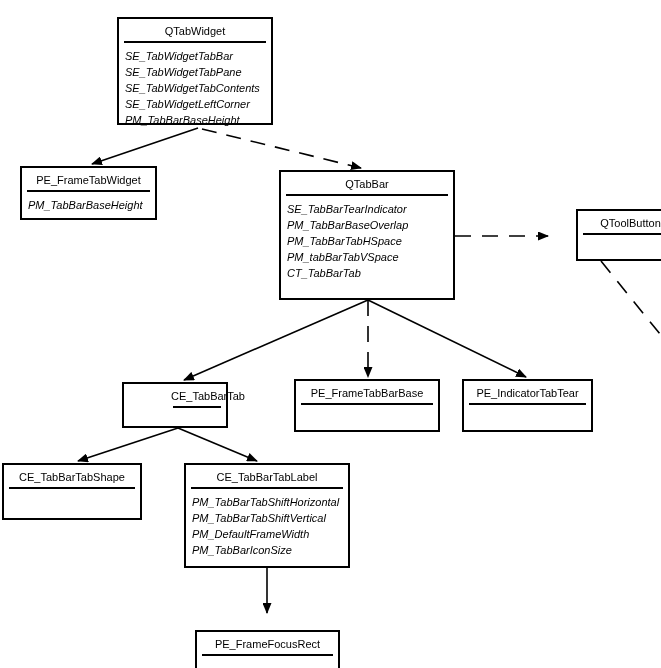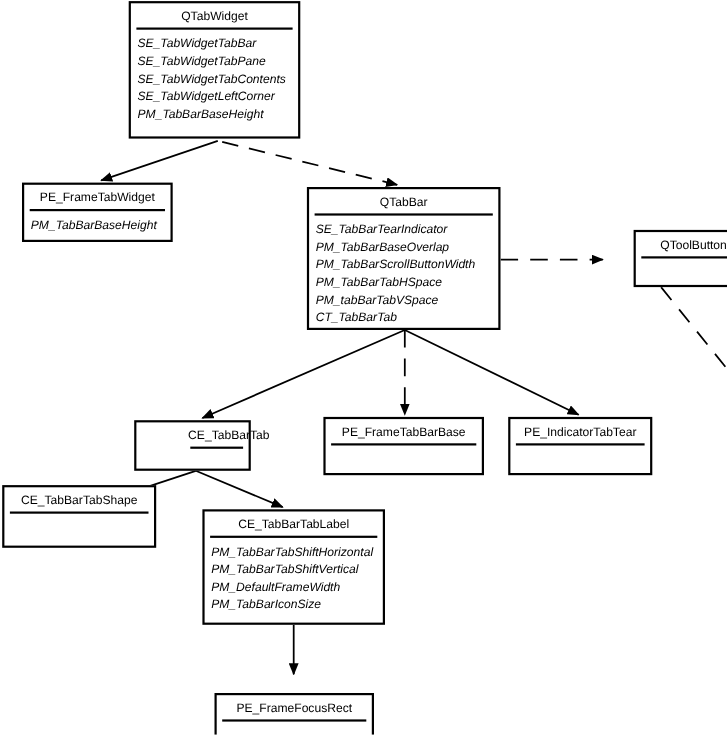--- a/index.html
+++ b/index.html
@@ -69,21 +69,21 @@
 
     <line x1="368" y1="300" x2="526" y2="377" stroke="#000000" stroke-width="1.6" marker-end="url(#arrow)"></line>
 
     <line x1="178" y1="428" x2="78" y2="461" stroke="#000000" stroke-width="1.6" marker-end="url(#arrow)"></line>
 
     <line x1="178" y1="428" x2="257" y2="461" stroke="#000000" stroke-width="1.6" marker-end="url(#arrow)"></line>
 
     <line x1="267" y1="568" x2="267" y2="613" stroke="#000000" stroke-width="1.6" marker-end="url(#arrow)"></line>
   </svg>
 
-  <div class="box" style="left:117px; top:1px; width:156px; height:125px;">
+  <div class="box" style="left:117px; top:17px; width:156px; height:108px;">
     <div class="box-title">QTabWidget</div>
     <div class="box-sep"></div>
     <div class="box-items">
       <div class="box-item">SE_TabWidgetTabBar</div>
       <div class="box-item">SE_TabWidgetTabPane</div>
       <div class="box-item">SE_TabWidgetTabContents</div>
       <div class="box-item">SE_TabWidgetLeftCorner</div>
       <div class="box-item">PM_TabBarBaseHeight</div>
     </div>
   </div>
@@ -95,21 +95,20 @@
       <div class="box-item">PM_TabBarBaseHeight</div>
     </div>
   </div>
 
   <div class="box" style="left:279px; top:170px; width:176px; height:130px;">
     <div class="box-title">QTabBar</div>
     <div class="box-sep"></div>
     <div class="box-items">
       <div class="box-item">SE_TabBarTearIndicator</div>
       <div class="box-item">PM_TabBarBaseOverlap</div>
-      <div class="box-item">PM_TabBarScrollButtonWidth</div>
       <div class="box-item">PM_TabBarTabHSpace</div>
       <div class="box-item">PM_tabBarTabVSpace</div>
       <div class="box-item">CT_TabBarTab</div>
     </div>
   </div>
 
   <div class="box" style="left:576px; top:209px; width:109px; height:52px;">
     <div class="box-title">QToolButton</div>
     <div class="box-sep"></div>
   </div>
@@ -122,21 +121,21 @@
   <div class="box" style="left:294px; top:379px; width:146px; height:53px;">
     <div class="box-title">PE_FrameTabBarBase</div>
     <div class="box-sep"></div>
   </div>
 
   <div class="box" style="left:462px; top:379px; width:131px; height:53px;">
     <div class="box-title">PE_IndicatorTabTear</div>
     <div class="box-sep"></div>
   </div>
 
-  <div class="box" style="left:2px; top:441px; width:140px; height:57px;">
+  <div class="box" style="left:2px; top:463px; width:140px; height:57px;">
     <div class="box-title">CE_TabBarTabShape</div>
     <div class="box-sep"></div>
   </div>
 
   <div class="box" style="left:184px; top:463px; width:166px; height:105px;">
     <div class="box-title">CE_TabBarTabLabel</div>
     <div class="box-sep"></div>
     <div class="box-items">
       <div class="box-item">PM_TabBarTabShiftHorizontal</div>
       <div class="box-item">PM_TabBarTabShiftVertical</div>

